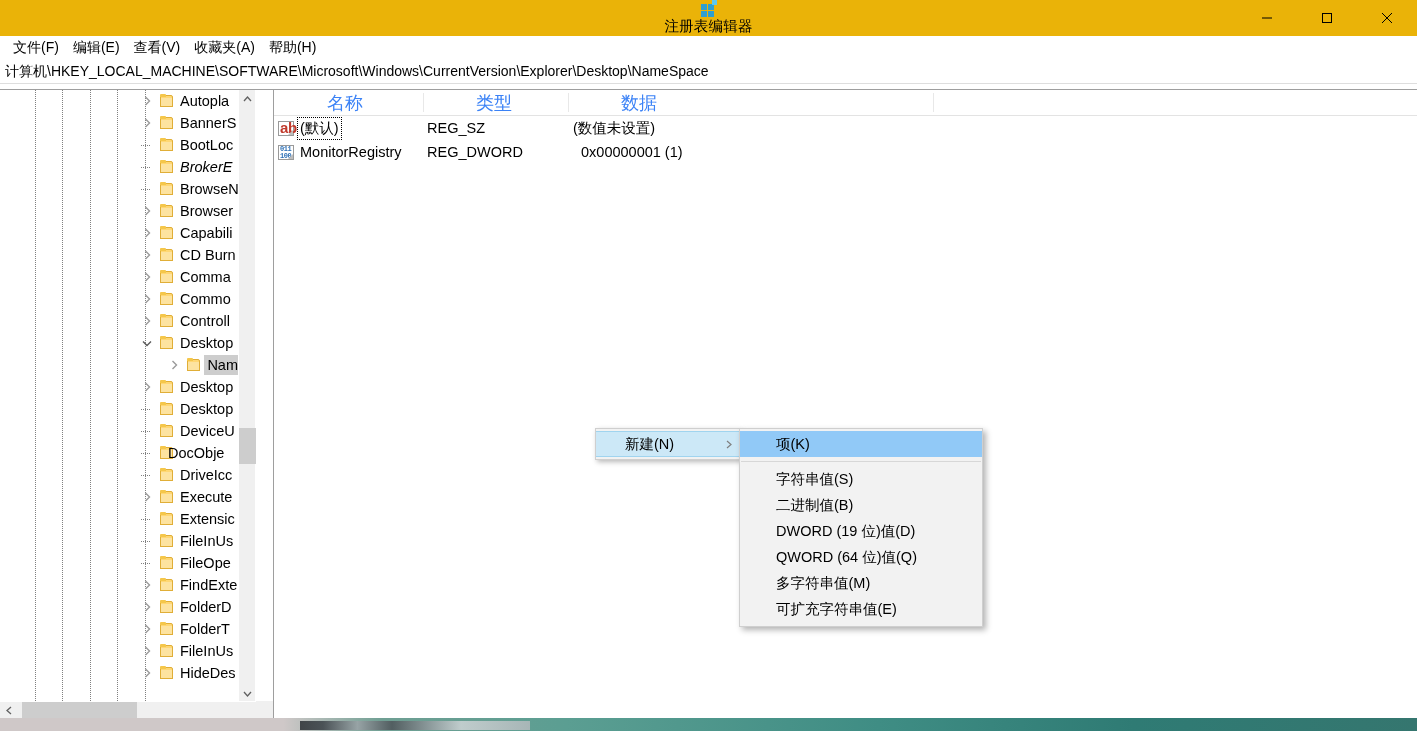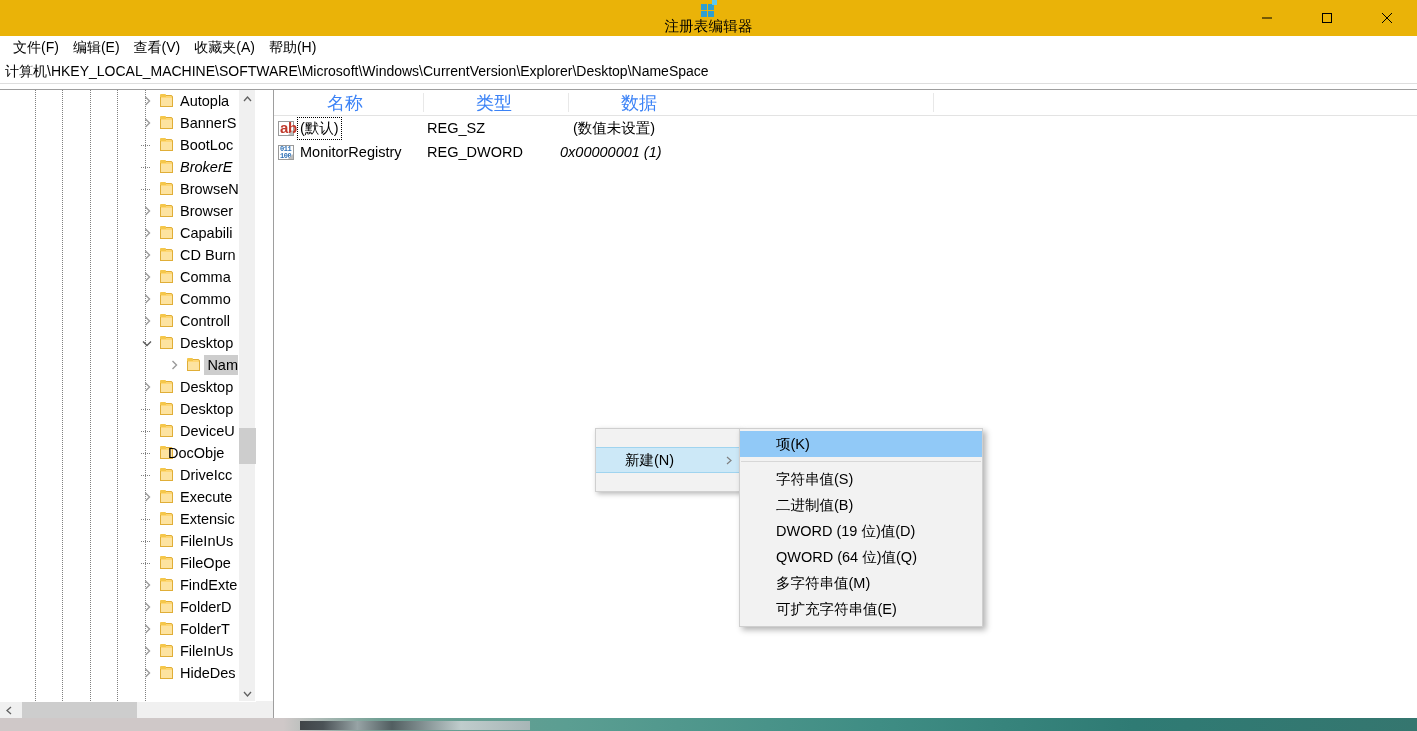--- a/index.html
+++ b/index.html
@@ -395,21 +395,21 @@
 
   
   #context-menu {
     position: absolute;
     left: 595px; top: 428px;
     width: 146px;
     background: #f2f2f2;
     border: 1px solid #cfcfcf;
     box-shadow: 2px 2px 5px rgba(0,0,0,.28);
     box-sizing: border-box;
-    padding: 18px 0;
+    padding: 2px 0;
     z-index: 40;
   }
   #context-menu .ctx-item {
     position: relative;
     height: 26px;
     display: flex;
     align-items: center;
     padding-left: 29px;
     font-size: 14.5px;
     color: #000000;
@@ -942,21 +942,21 @@
           </div>
           <div class="list-row">
             <div class="cell val-name" style="left: 4px;">
               <div class="icon-dword">
                 <span class="bits">011<br>100<br>110</span>
                 <span class="fold"></span>
               </div>
               <span class="name-text">MonitorRegistry</span>
             </div>
             <div class="cell" style="left: 153px;">REG_DWORD</div>
-            <div class="cell" style="left: 286px; font-style: italic;">0x00000001 (1)</div>
+            <div class="cell" style="left: 307px;">0x00000001 (1)</div>
           </div>
         </div>
     </div>
   </div>
 
   <div id="context-menu">
     <div class="ctx-item highlight">
       <span>新建(N)</span>
       <span class="ctx-arrow">
         <svg width="6" height="9" viewBox="0 0 6 9">

